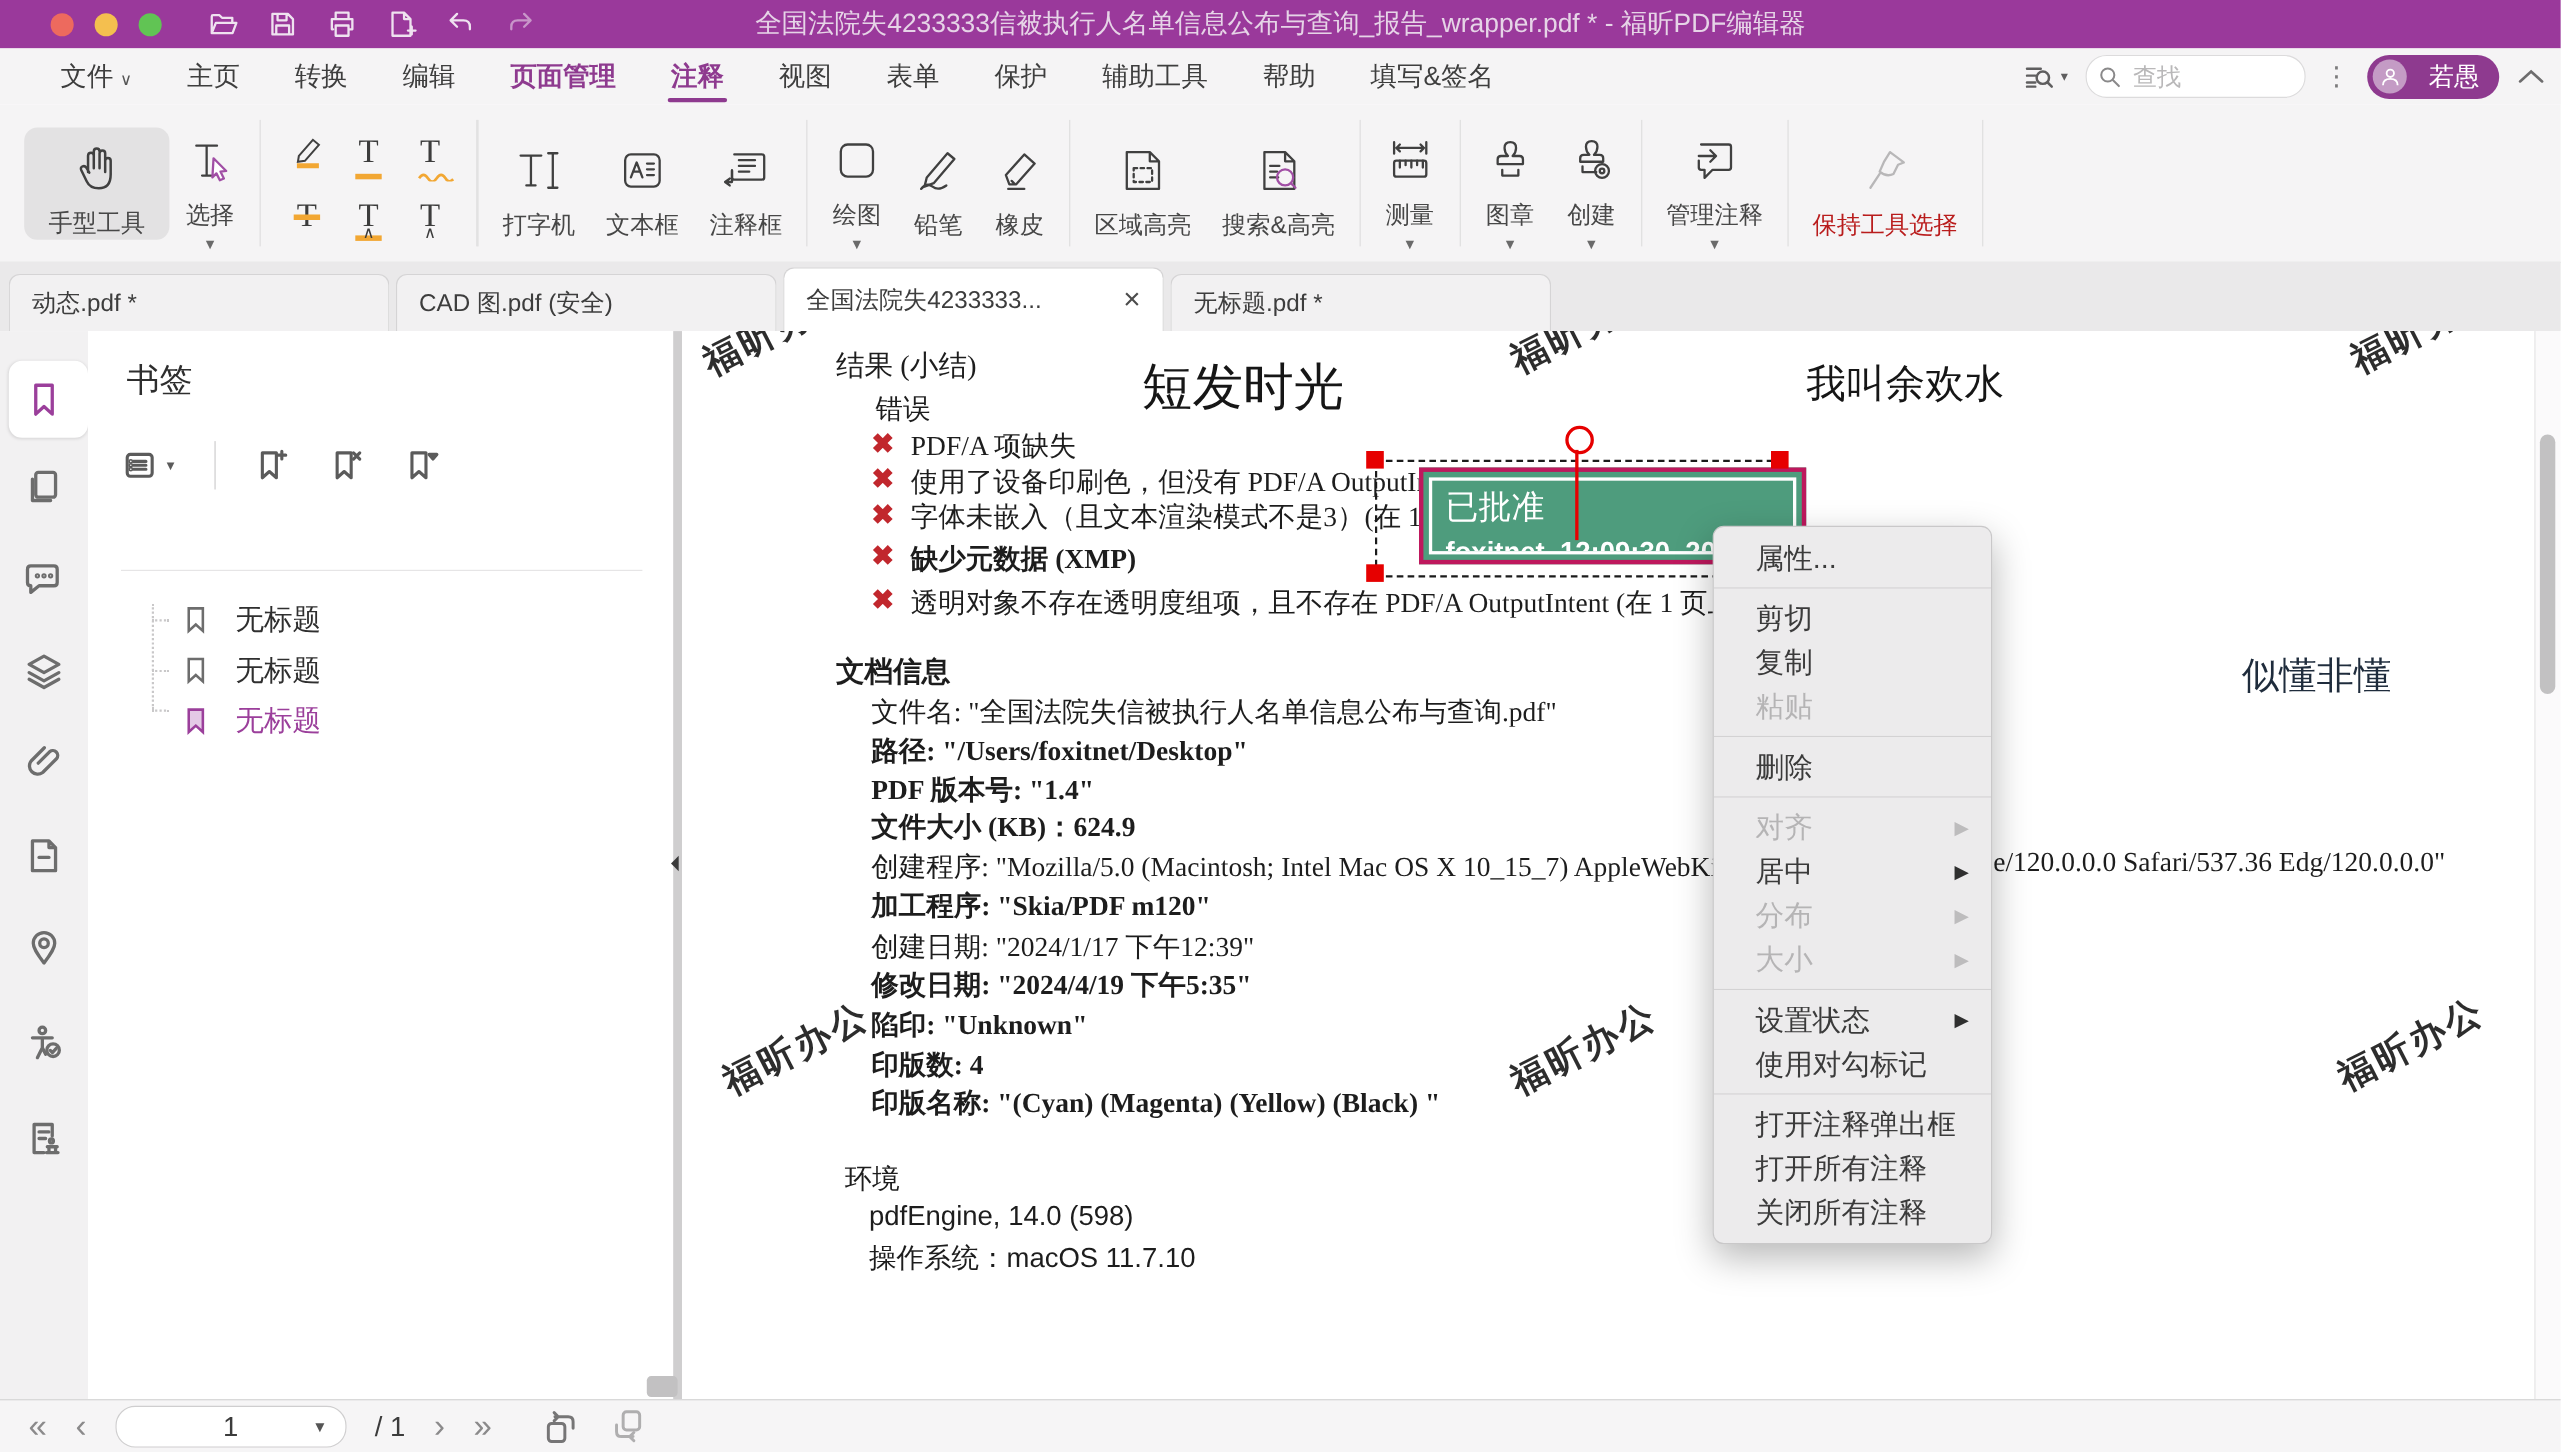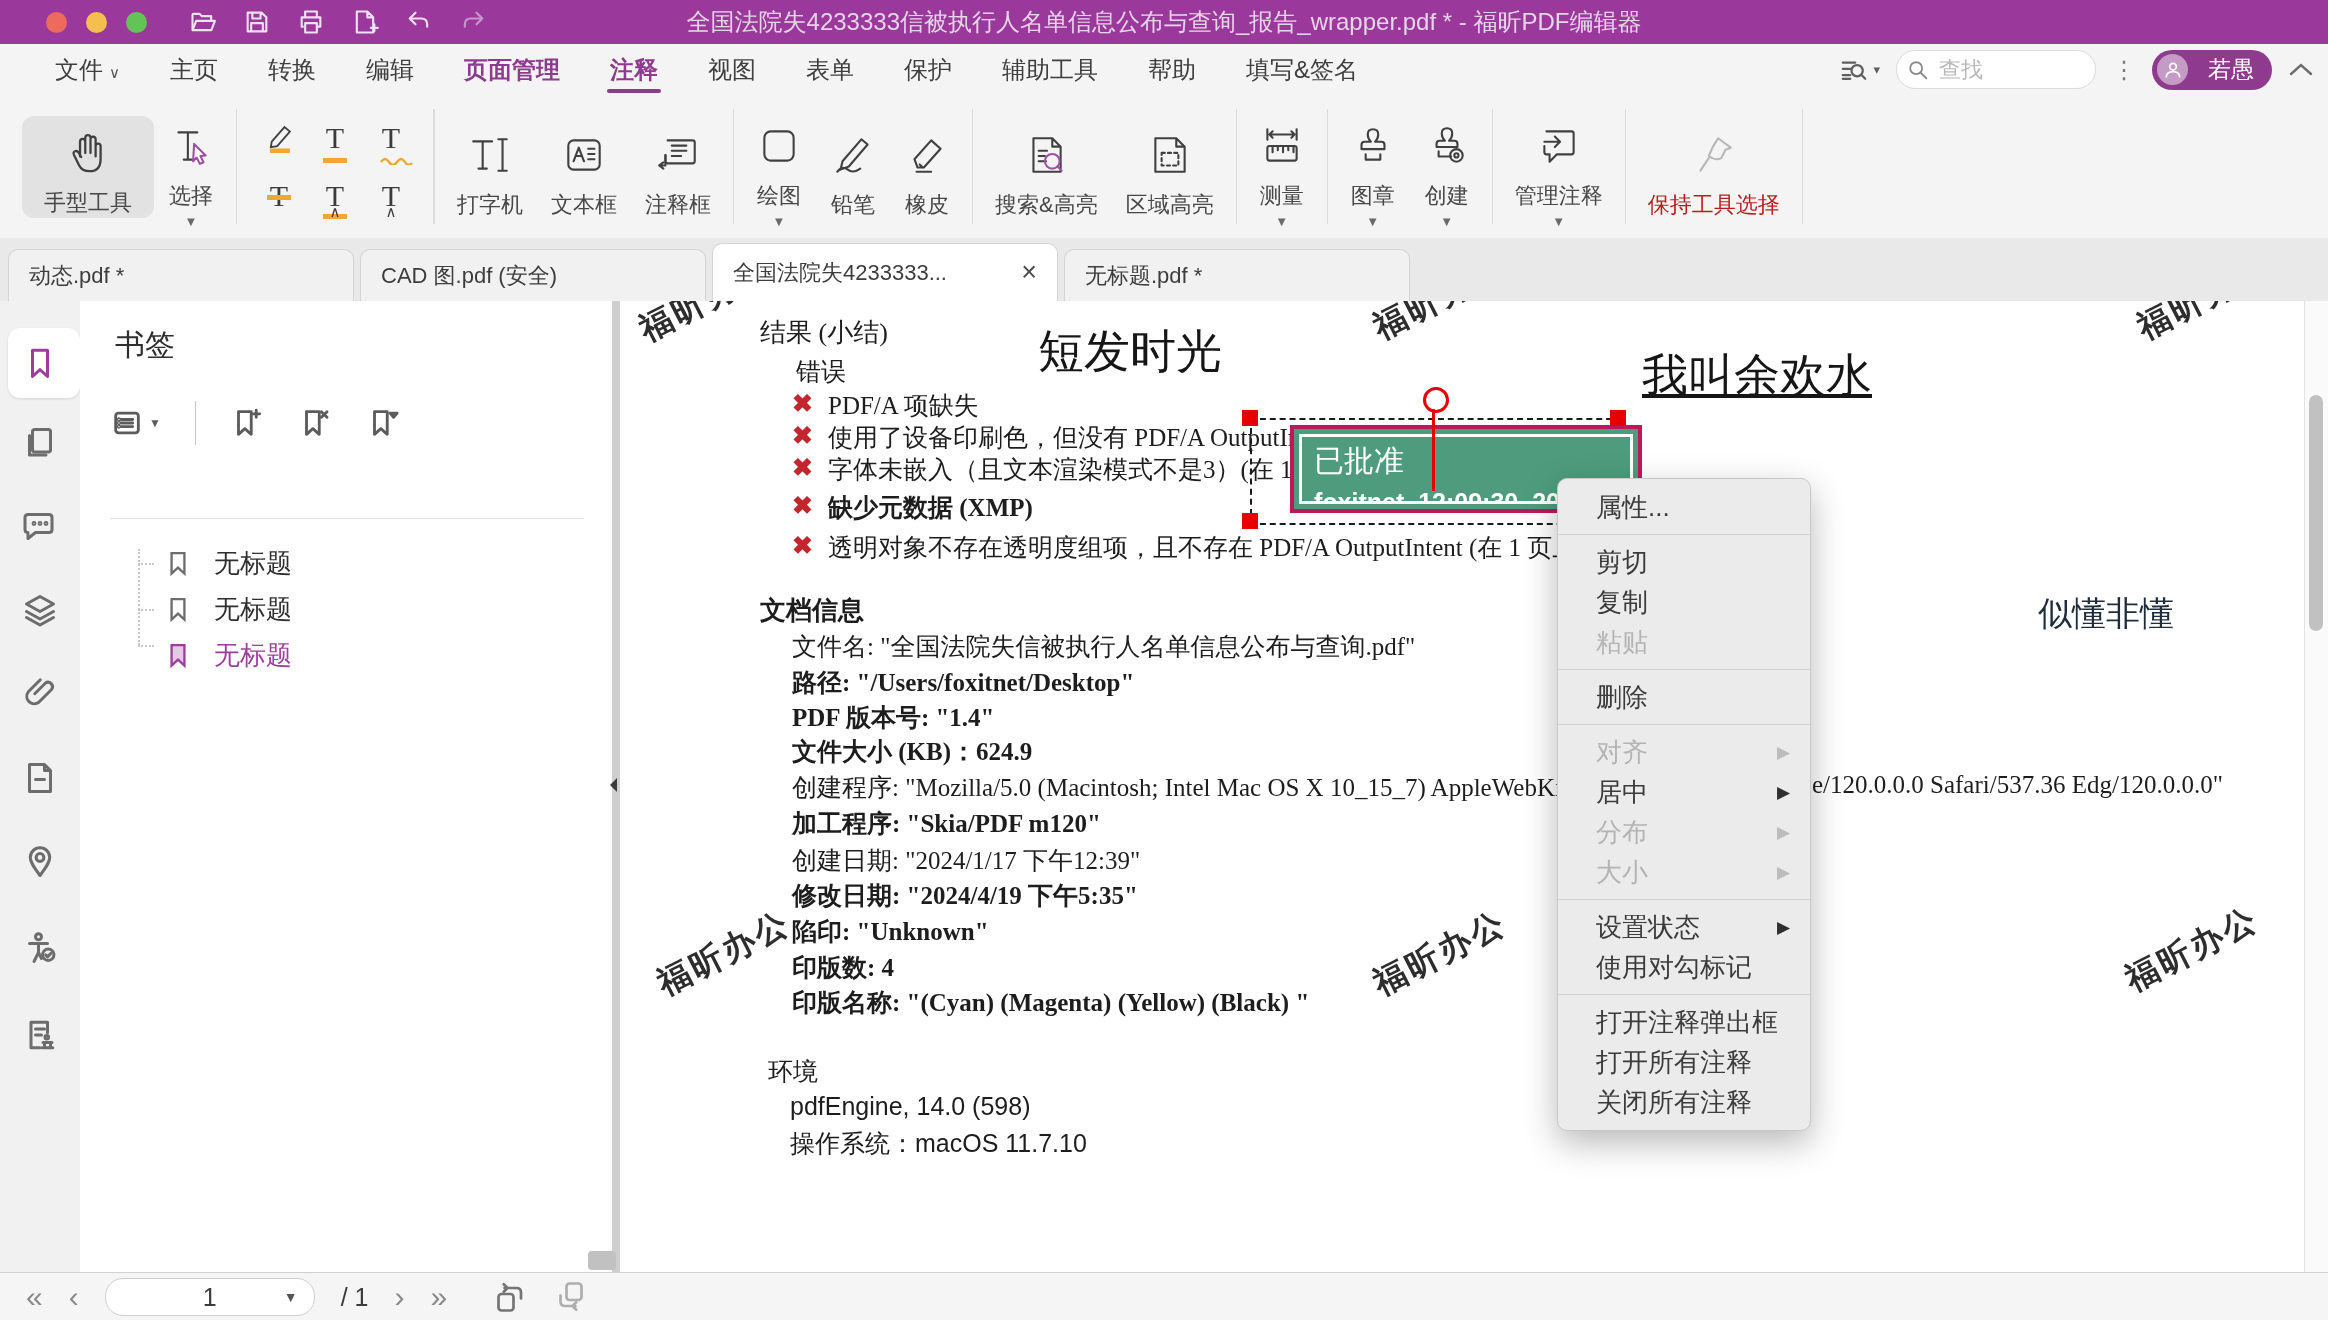--- a/index.html
+++ b/index.html
@@ -304,36 +304,36 @@
           </svg>
         </span>
       <span class="rlabel">橡皮</span>
     </div>
   </div>
   <div class="rsep"></div>
   <div class="rgroup">
     <div class="rb">
       <span class="ric">
           <svg width="46" height="46" viewBox="0 0 44 44">
+            <path d="M8 6 h20 l8 8 v24 h-28 z M28 6 v8 h8"></path>
+            <rect x="14" y="20" width="16" height="12" style="stroke-dasharray:3 3;"></rect>
+          </svg>
+        </span>
+      <span class="rlabel">区域高亮</span>
+    </div>
+    <div class="rb">
+      <span class="ric">
+          <svg width="46" height="46" viewBox="0 0 44 44">
             <path d="M10 6 h18 l8 8 v24 h-26 z M28 6 v8 h8"></path>
             <path d="M15 18 h8 M15 23 h6 M15 28 h7"></path>
             <circle cx="28" cy="28" r="7" style="stroke:#a14fa5;"></circle>
             <line x1="33" y1="33" x2="37" y2="37" style="stroke:#a14fa5;"></line>
           </svg>
         </span>
       <span class="rlabel">搜索&amp;高亮</span>
-    </div>
-    <div class="rb">
-      <span class="ric">
-          <svg width="46" height="46" viewBox="0 0 44 44">
-            <path d="M8 6 h20 l8 8 v24 h-28 z M28 6 v8 h8"></path>
-            <rect x="14" y="20" width="16" height="12" style="stroke-dasharray:3 3;"></rect>
-          </svg>
-        </span>
-      <span class="rlabel">区域高亮</span>
     </div>
   </div>
   <div class="rsep"></div>
   <div class="rgroup">
     <div class="rb">
       <span class="ric">
           <svg width="46" height="46" viewBox="0 0 44 44">
             <path d="M8 6 v10 M36 6 v10 M10 11 h24 M13 8 l-3 3 3 3 M31 8 l3 3 -3 3"></path>
             <rect x="8" y="22" width="28" height="14" rx="2"></rect>
             <path d="M13 22 v6 M18 22 v4 M23 22 v6 M28 22 v4 M33 22 v6"></path>
@@ -541,21 +541,21 @@
 <div class="abs docarea">
 
   <span class="wm" style="left:14px;top:-24px;">福昕办公</span>
   <span class="wm" style="left:748px;top:-26px;">福昕办公</span>
   <span class="wm" style="left:1512px;top:-26px;">福昕办公</span>
   <span class="wm" style="left:32px;top:630px;">福昕办公</span>
   <span class="wm" style="left:748px;top:630px;">福昕办公</span>
   <span class="wm" style="left:1500px;top:626px;">福昕办公</span>
 
   <span class="headline" style="left:418px;top:20px;font-size:46px;">短发时光</span>
-  <span class="headline" style="left:1022px;top:44px;font-size:46px;text-decoration:underline;">我叫余欢水</span>
+  <span class="headline" style="left:1022px;top:24px;font-size:36px;">我叫余欢水</span>
   <span class="headline" style="left:1418px;top:290px;font-size:34px;color:#1f2c3c;">似懂非懂</span>
 
   <span class="dl" style="left:140px;top:14px;font-size:26px;">结果 (小结)</span>
   <span class="dl" style="left:176px;top:54px;">错误</span>
 
   <span class="errx" style="left:172px;top:88px;">✖</span>
   <span class="dl" style="left:208px;top:88px;">PDF/A 项缺失</span>
   <span class="errx" style="left:172px;top:120px;">✖</span>
   <span class="dl" style="left:208px;top:120px;">使用了设备印刷色，但没有 PDF/A OutputIntent</span>
   <span class="errx" style="left:172px;top:152px;">✖</span>

